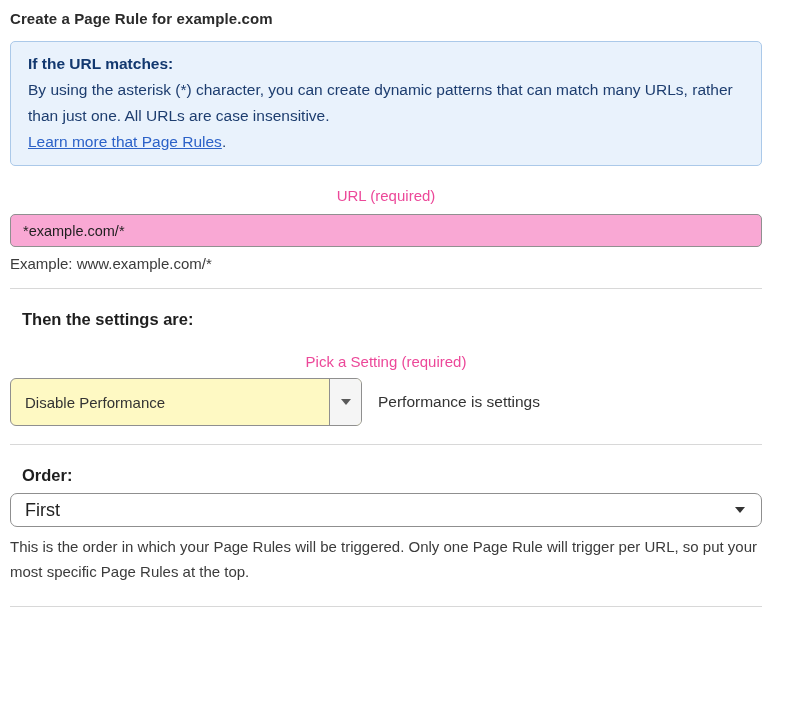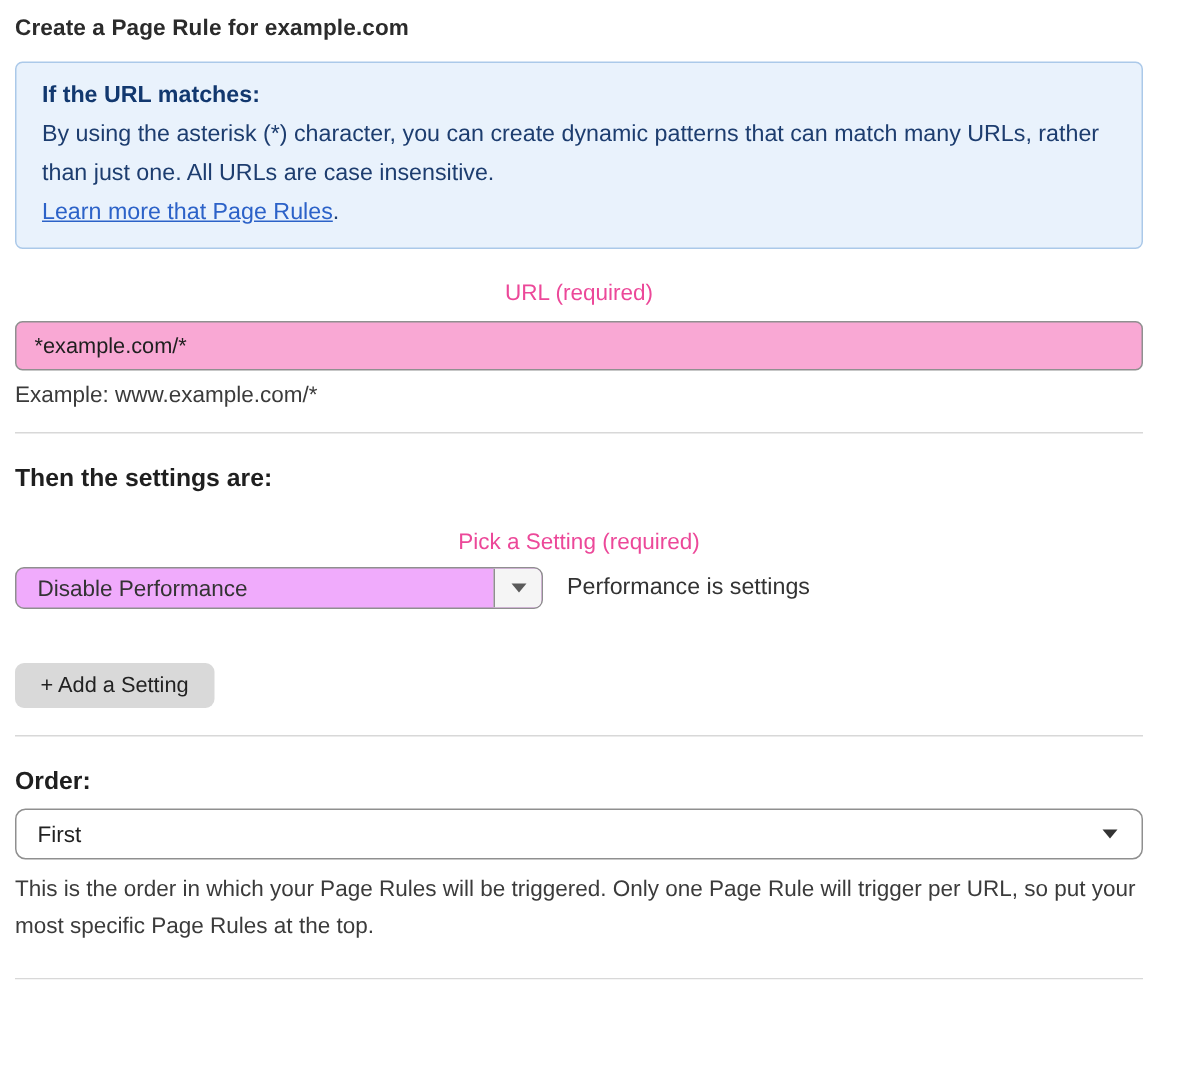--- a/index.html
+++ b/index.html
@@ -69,35 +69,36 @@
     height: 0;
   }
   .divider.d1 { margin-top: 16px; }
   .divider.d2 { margin-top: 18px; }
   .divider.d3 { margin-top: 22px; }
   .section-heading {
     margin-top: 21px;
     font-size: 16.5px;
     font-weight: bold;
     color: #1f1f1f;
+    margin-left: 12px;
   }
   .picker-label { margin-top: 24px; }
   .setting-row {
     margin-top: 8px;
     display: flex;
     align-items: center;
   }
   .select-sm {
     width: 352px;
-    height: 28px;
+    height: 48px;
     border: 1px solid #8f8f8f;
     border-radius: 6px;
     display: flex;
     align-items: stretch;
-    background: #f0abfc;
+    background: #fef9c3;
     cursor: pointer;
     overflow: hidden;
   }
   .select-sm .select-value {
     flex: 1;
     display: flex;
     align-items: center;
     padding-left: 14px;
     font-size: 15px;
     color: #333333;
@@ -141,21 +142,21 @@
   .select-lg {
     margin-top: 8px;
     width: 100%;
     height: 34px;
     border: 1px solid #8f8f8f;
     border-radius: 7px;
     background: #ffffff;
     display: flex;
     align-items: center;
     padding: 0 16px 0 14px;
-    font-size: 15px;
+    font-size: 18px;
     color: #222222;
     cursor: pointer;
   }
   .select-lg .select-value { flex: 1; }
   .select-lg .tri-down { border-top-color: #333333; }
   .help-text {
     margin-top: 7px;
     font-size: 15px;
     line-height: 25px;
     color: #3b3b3b;
@@ -187,21 +188,20 @@
   <div class="setting-row">
     <div class="select-sm">
       <div class="select-value">Disable Performance</div>
       <div class="select-arrow-box">
         <span class="tri-down"></span>
       </div>
     </div>
     <div class="status-text">Performance is settings</div>
   </div>
 
-  <button class="btn btn-gray add-setting-btn">+ Add a Setting</button>
 
   <hr class="divider d2">
 
   <h2 class="section-heading">Order:</h2>
 
   <div class="select-lg">
     <div class="select-value">First</div>
     <span class="tri-down"></span>
   </div>
   <div class="help-text">This is the order in which your Page Rules will be triggered. Only one Page Rule will trigger per URL, so put your most specific Page Rules at the top.</div>

